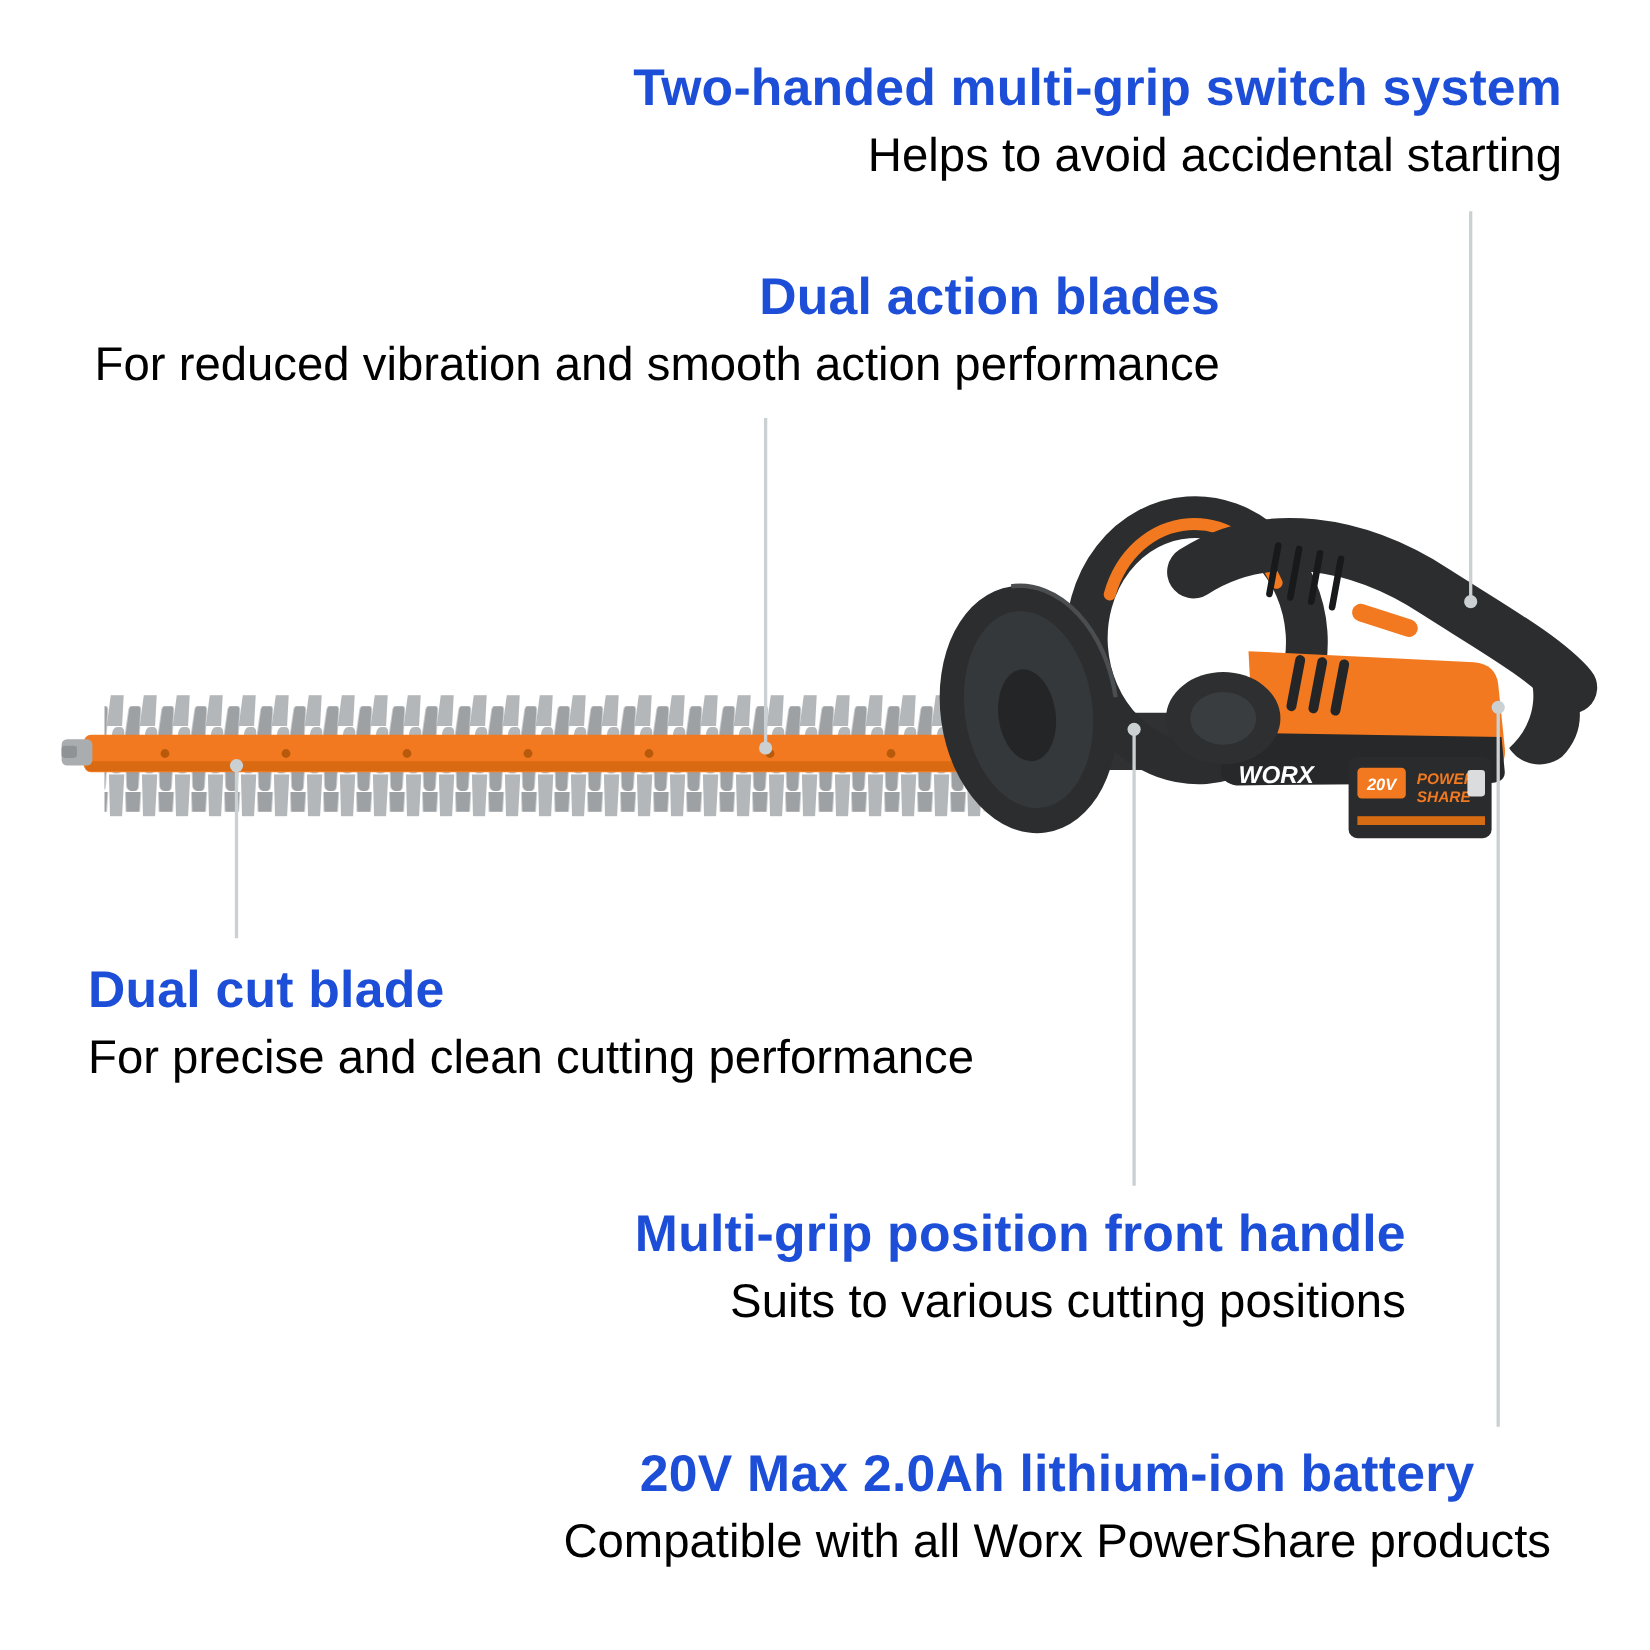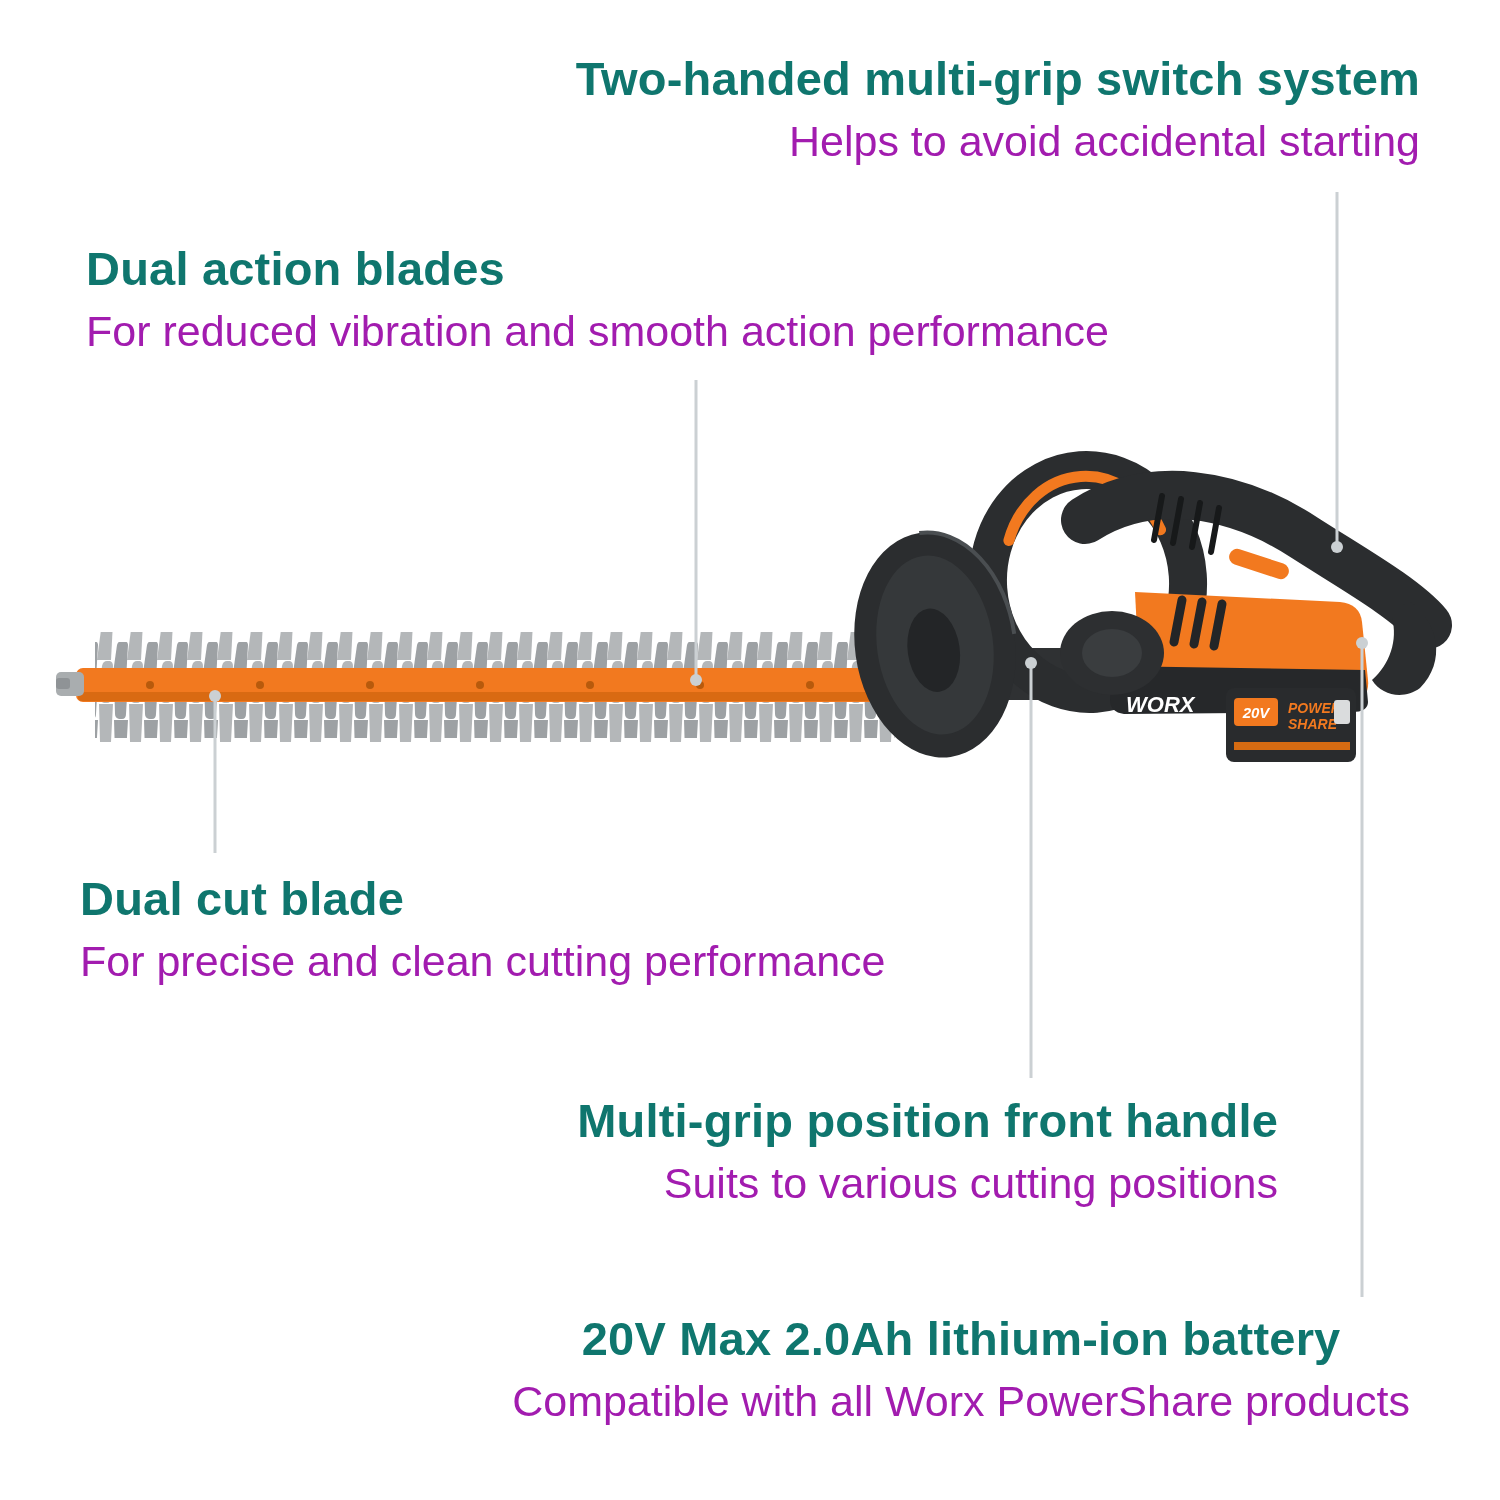--- a/index.html
+++ b/index.html
@@ -16,33 +16,33 @@
     inset: 0;
     width: 1500px;
     height: 1500px;
   }
   .callout { position: absolute; }
   .callout .title {
     display: block;
     font-weight: 700;
     font-size: 47px;
     line-height: 1.25;
-    color: #0f766e;
+    color: #1d4ed8;
     letter-spacing: 0.2px;
   }
   .callout .sub {
     display: block;
     font-weight: 400;
     font-size: 43px;
     line-height: 1.25;
-    color: #a21caf;
+    color: #000000;
     margin-top: 6px;
   }
   #co-switch  { top: 50px;  right: 80px;  text-align: right; }
-  #co-dual    { top: 240px; left: 86px;   text-align: left;  }
+  #co-dual    { top: 240px; left: 86px;   text-align: right;  }
   #co-laser   { top: 870px; left: 80px;   text-align: left;  }
   #co-front   { top: 1092px; left: 278px; width: 1000px; text-align: right; }
   #co-battery { top: 1310px; right: 90px; text-align: center; }
 </style>
 </head>
 <body>
 
 <div id="canvas">
 
   <svg id="scene" viewBox="0 0 1500 1500" xmlns="http://www.w3.org/2000/svg">

